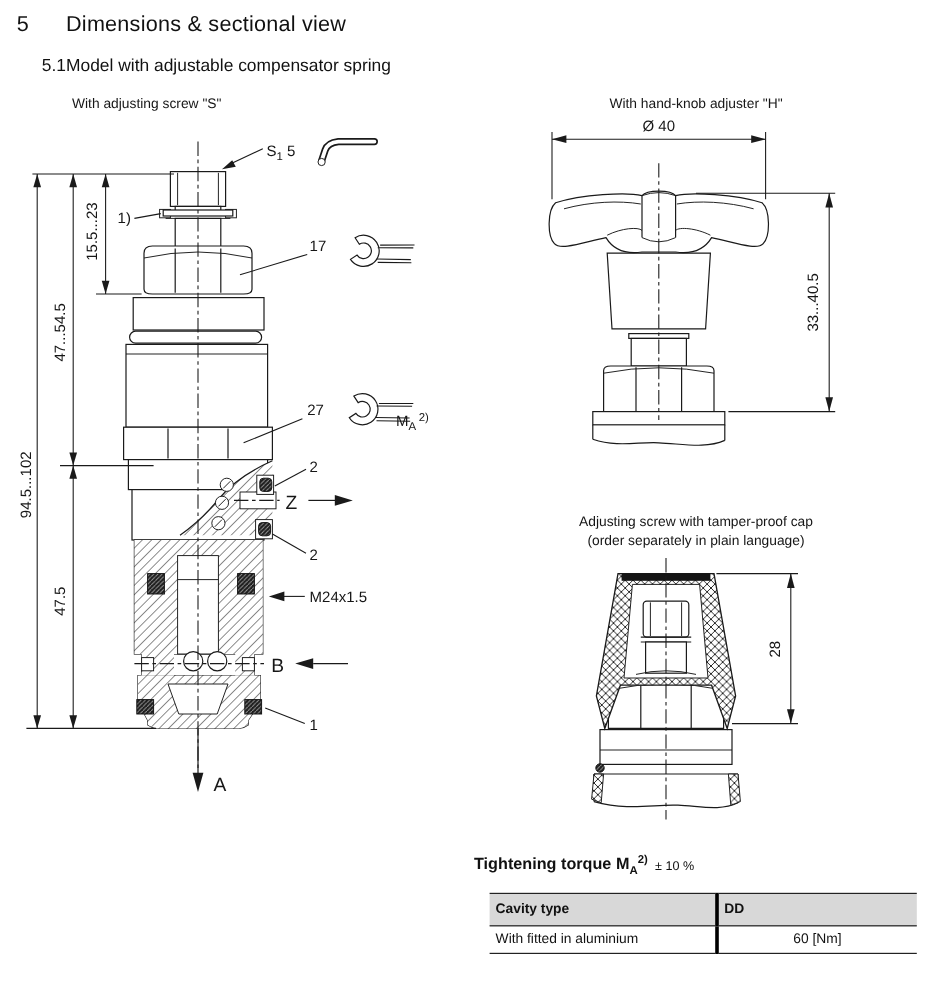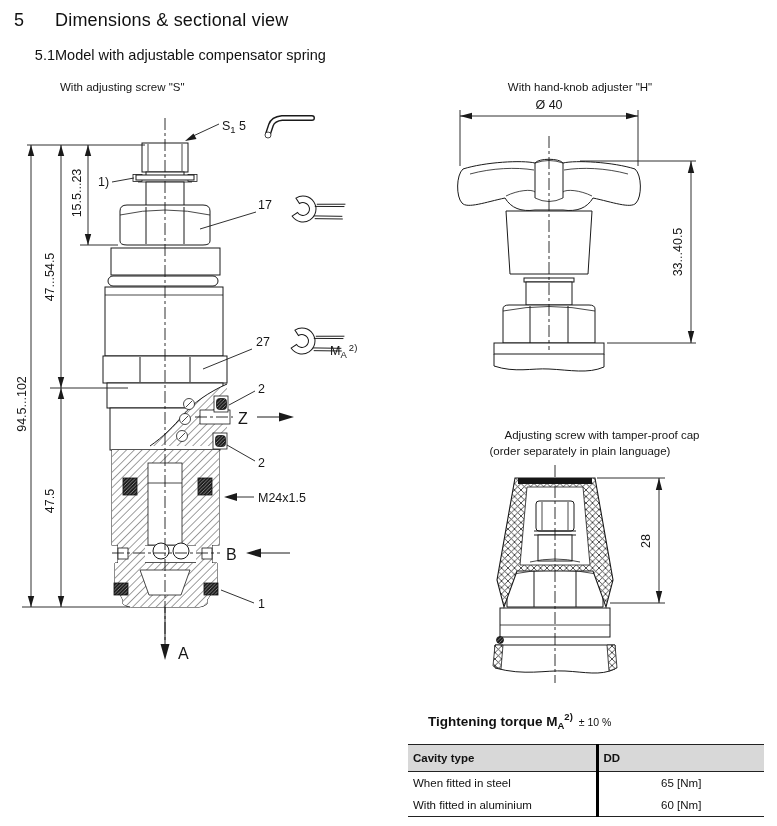--- a/index.html
+++ b/index.html
@@ -16,21 +16,21 @@
   .lbl{font-size:12.5px;}
   .big{font-size:16px;}
   .ln{stroke:#1a1a1a;stroke-width:1;fill:none;}
   .thin{stroke:#1a1a1a;stroke-width:.8;fill:none;}
   .wht{fill:#ffffff;stroke:#1a1a1a;stroke-width:1;}
   .whthin{fill:#ffffff;stroke:#1a1a1a;stroke-width:.8;}
   .cl{stroke:#1a1a1a;stroke-width:.9;fill:none;stroke-dasharray:12 3 3 3;}
   .dimln{stroke:#1a1a1a;stroke-width:.9;fill:none;}
   .ah{fill:#1a1a1a;stroke:none;}
   
-  .torque-title{position:absolute;top:711px;left:428px;font-size:13.5px;font-weight:700;color:#111;}
+  .torque-title{position:absolute;top:711px;left:395px;font-size:13.5px;font-weight:700;color:#111;}
   .torque-title sub{font-size:9.5px;}
   .torque-title sup{font-size:9.5px;}
   .torque-title .tol{font-size:10.5px;font-weight:400;margin-left:6px;}
   table.torque{position:absolute;top:744px;left:408px;width:356px;border-collapse:collapse;
                font-size:11.5px;color:#111;border-top:1px solid #222;border-bottom:1px solid #222;}
   table.torque th{background:#d8d8d8;font-weight:700;text-align:left;height:22px;
                   padding:2px 5px;border-bottom:1px solid #222;}
   table.torque th.c2{text-align:left;}
   table.torque td{padding:2.5px 5px;height:17px;}
   table.torque td.c2{text-align:center;}
@@ -44,21 +44,21 @@
 
   <div class="h1">
     <span class="num">5</span><span>Dimensions &amp; sectional view</span>
   </div>
   <div class="h2">
     <span class="num">5.1</span><span>Model with adjustable compensator spring</span>
   </div>
 
   <div class="fig-title" style="top:81px;left:60px;">With adjusting screw "S"</div>
   <div class="fig-title center" style="top:81px;left:430px;width:300px;">With hand-knob adjuster "H"</div>
-  <div class="fig-title center" style="top:429px;left:452px;width:300px;">Adjusting screw with tamper-proof cap</div>
+  <div class="fig-title center" style="top:429px;left:430px;width:300px;">Adjusting screw with tamper-proof cap</div>
   <div class="fig-title center" style="top:445px;left:430px;width:300px;">(order separately in plain language)</div>
 
   <svg width="0" height="0" style="position:absolute" aria-hidden="true">
     <defs>
       <pattern id="h1" width="5.5" height="5.5" patternUnits="userSpaceOnUse" patternTransform="rotate(45)">
         <rect width="5.5" height="5.5" fill="#ffffff"></rect>
         <line x1="0" y1="0" x2="0" y2="5.5" stroke="#2a2a2a" stroke-width="0.9"></line>
       </pattern>
       <pattern id="hx" width="3.5" height="3.5" patternUnits="userSpaceOnUse">
         <rect width="3.5" height="3.5" fill="#1d1d1d"></rect>
@@ -314,23 +314,19 @@
         <col>
       </colgroup>
     <thead>
       <tr>
         <th class="div">Cavity type</th>
         <th class="c2">DD</th>
       </tr>
     </thead>
     <tbody>
       <tr>
-        <td class="div">When fitted in steel</td>
-        <td class="c2">65 [Nm]</td>
-      </tr>
-      <tr>
         <td class="div">With fitted in aluminium</td>
         <td class="c2">60 [Nm]</td>
       </tr>
     </tbody>
   </table>
 
 </div>
 
 </body></html>

